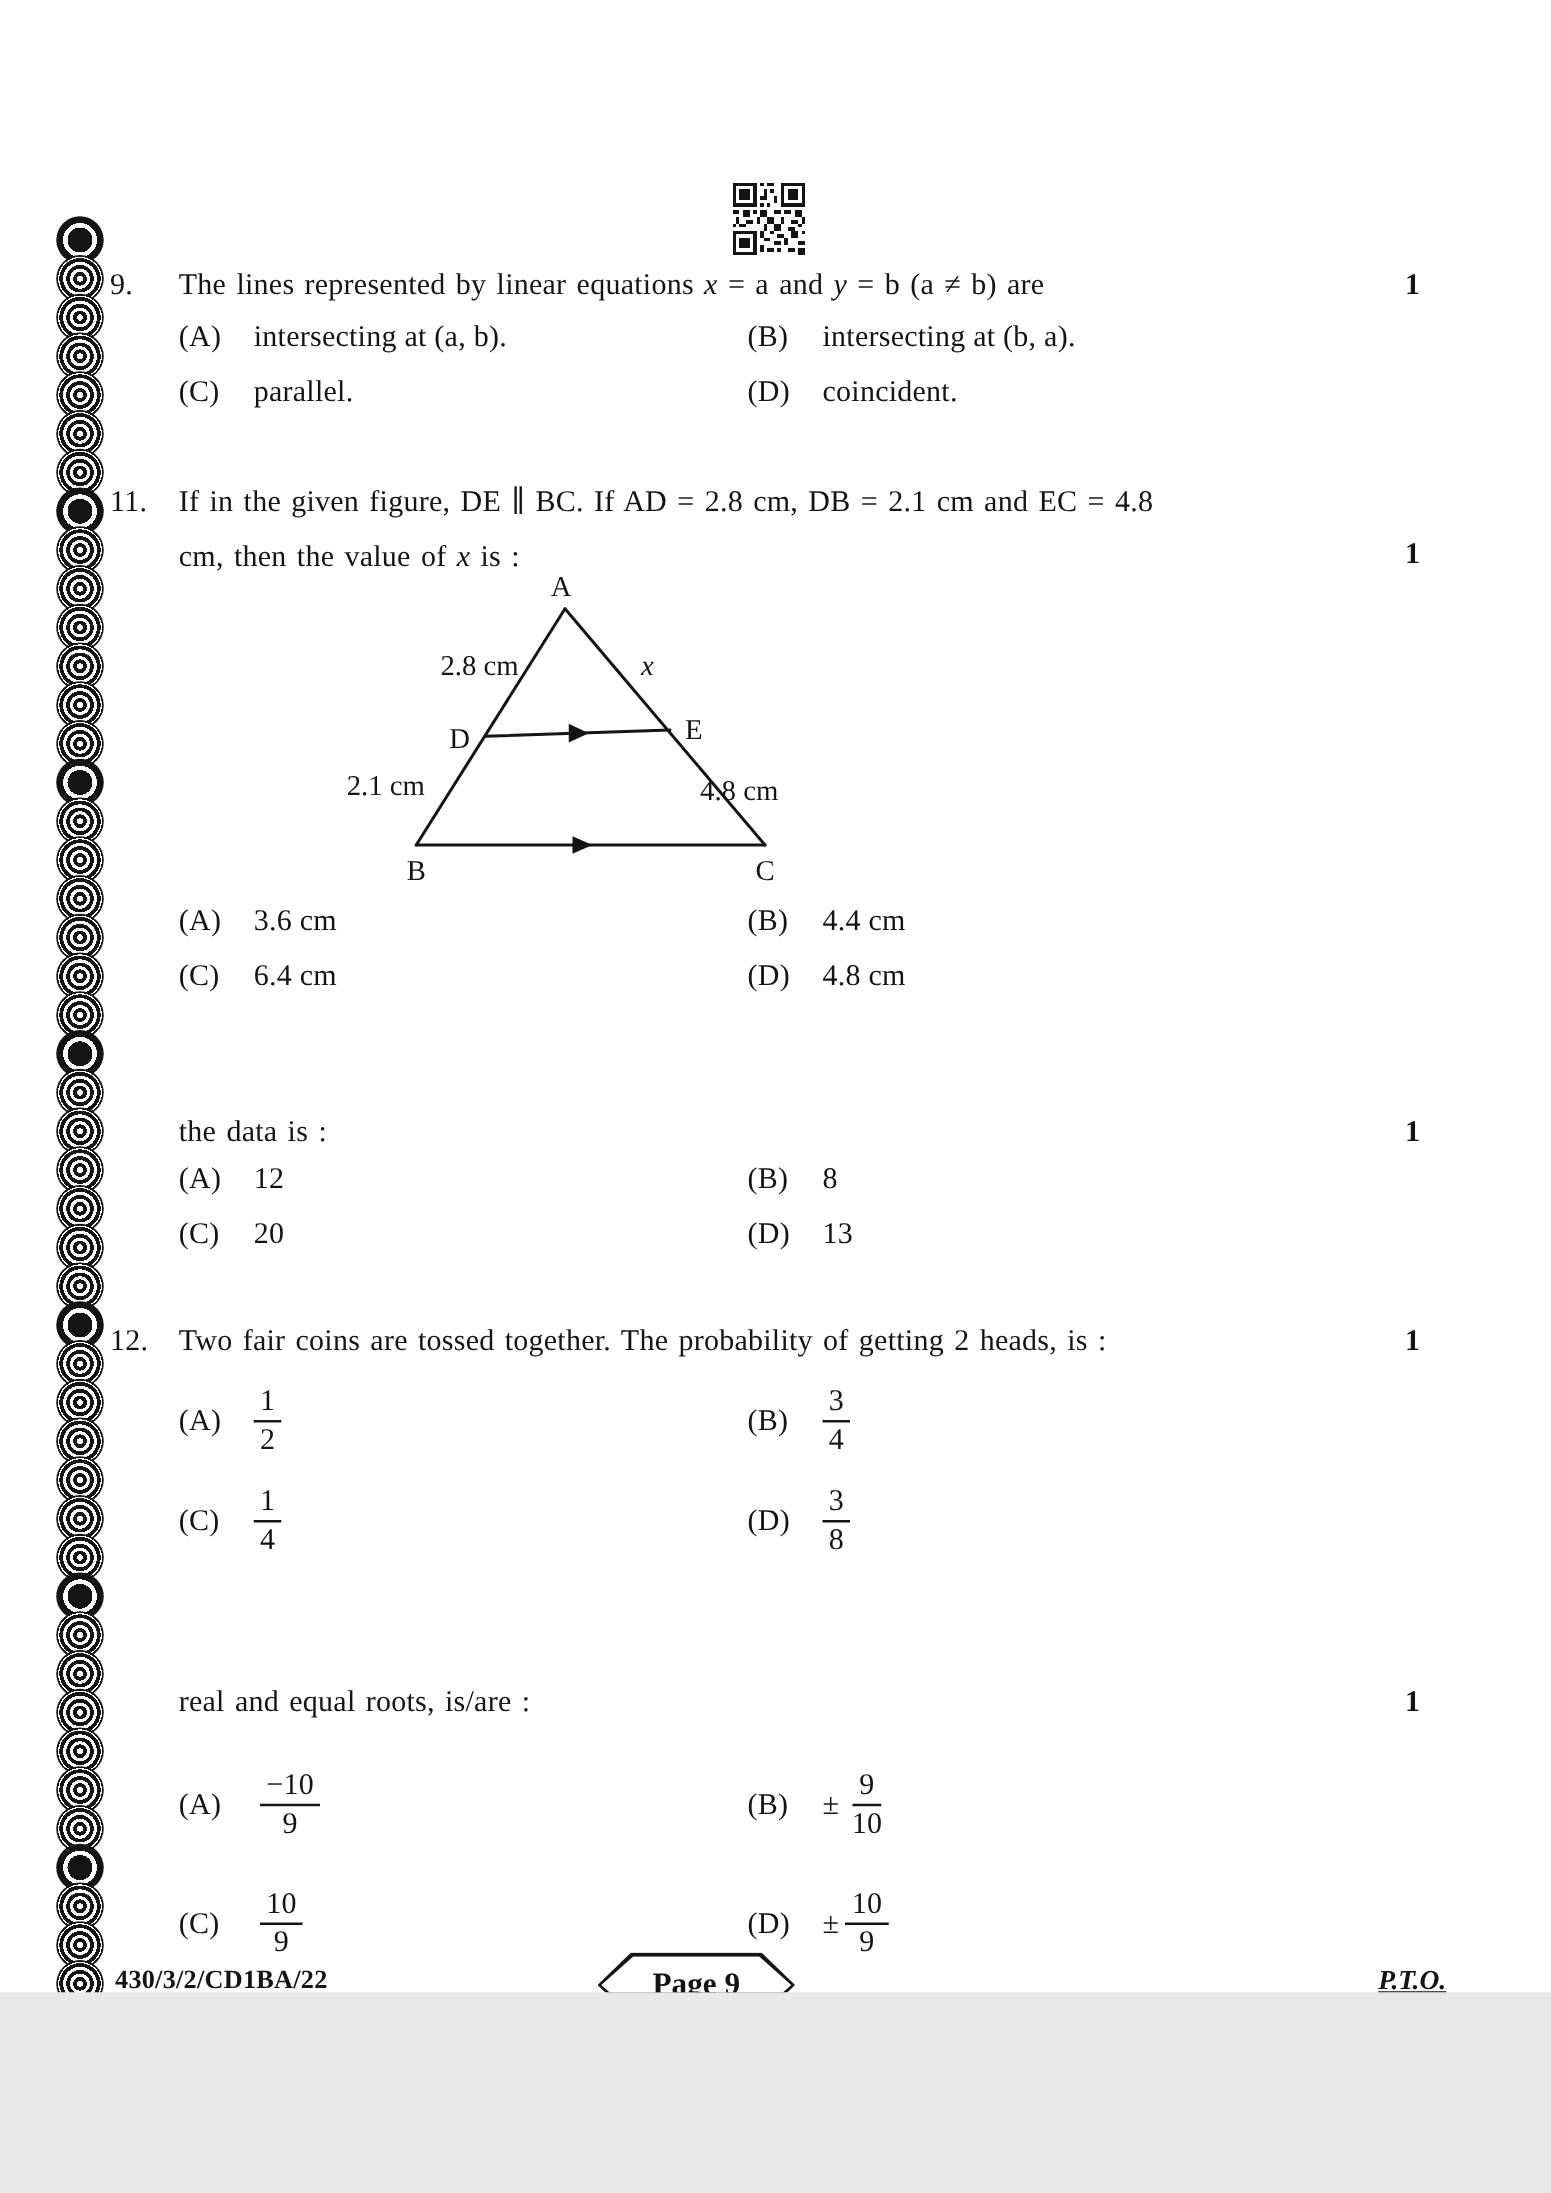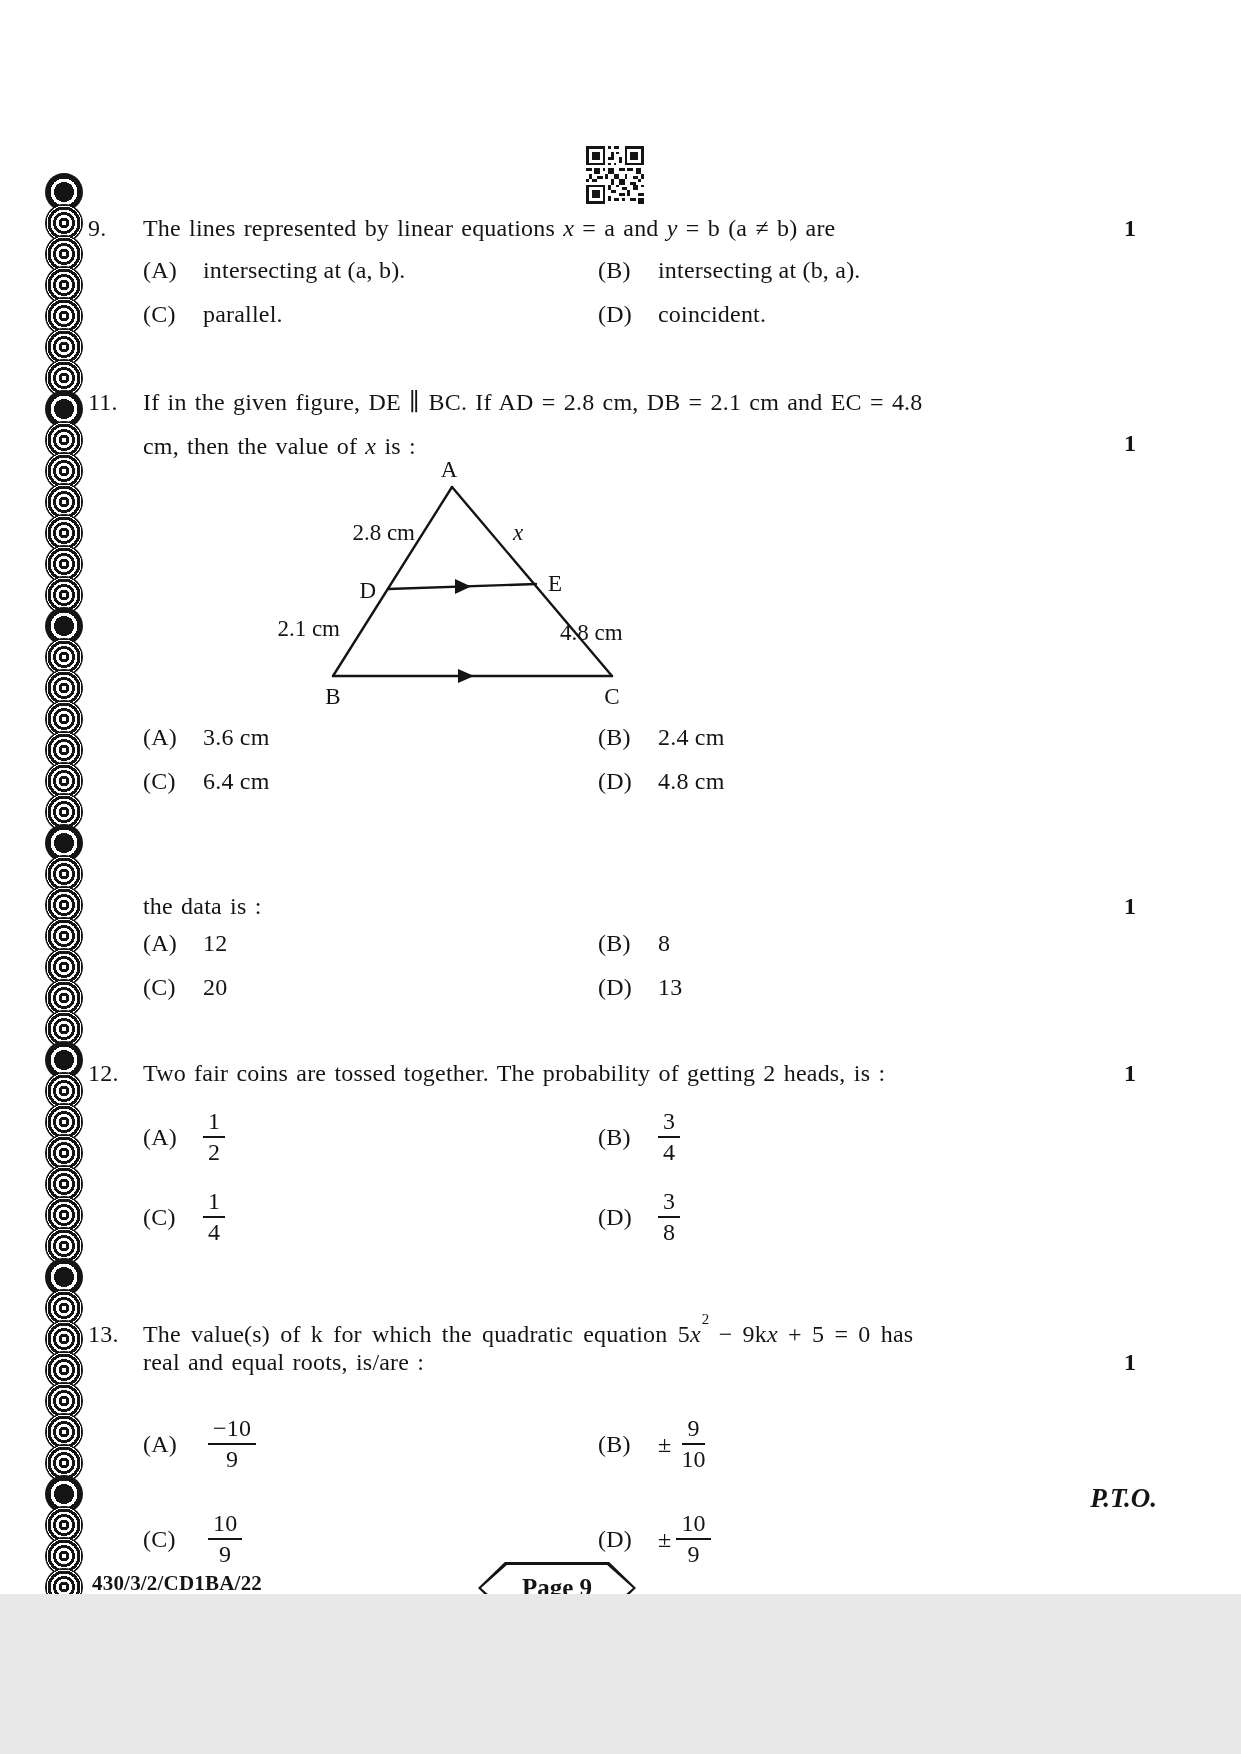--- a/index.html
+++ b/index.html
@@ -52,21 +52,21 @@
   .frac{display:inline-flex;flex-direction:column;align-items:center;line-height:27px;}
   .frac .num{display:block;padding:0 5px 1px;border-bottom:2px solid #141414;text-align:center;}
   .frac .den{display:block;padding:1px 5px 0;text-align:center;}
   .pm{margin-right:5px;}
 
   .fig{position:absolute;left:230px;top:450px;}
   .fig text{font-size:23px;fill:#141414;}
   .fig .it{font-style:italic;}
 
   .footer-code{position:absolute;left:92px;top:1571px;font-size:21px;font-weight:bold;letter-spacing:0.2px;}
-  .pto{position:absolute;right:84px;top:1483px;font-size:27px;font-weight:bold;font-style:italic;}
+  .pto{position:absolute;right:84px;top:1571px;font-size:22px;font-weight:bold;font-style:italic;text-decoration:underline;}
   .hex{position:absolute;left:478px;top:1562px;width:158px;height:52px;
     clip-path:polygon(0% 50%,17% 0%,83% 0%,100% 50%,83% 100%,17% 100%);
     background:#141414;}
   .hex-inner{position:absolute;left:3px;top:3px;right:3px;bottom:3px;
     clip-path:polygon(0% 50%,17% 0%,83% 0%,100% 50%,83% 100%,17% 100%);
     background:#fff;display:flex;align-items:center;justify-content:center;
     font-size:25px;font-weight:bold;text-align:right;}
 </style>
 </head>
 <body>
@@ -228,21 +228,21 @@
     <text x="330" y="190" text-anchor="start">4.8 cm</text>
   </svg>
 
   <div class="optrow" style="top:722px">
     <div class="opt opt-left">
         <span class="olbl">(A)</span>
         <span>3.6 cm</span>
       </div>
     <div class="opt">
         <span class="olbl">(B)</span>
-        <span>2.4 cm</span>
+        <span>4.4 cm</span>
       </div>
   </div>
   <div class="optrow" style="top:766px">
     <div class="opt opt-left">
         <span class="olbl">(C)</span>
         <span>6.4 cm</span>
       </div>
     <div class="opt">
         <span class="olbl">(D)</span>
         <span>4.8 cm</span>
@@ -300,21 +300,20 @@
       </div>
     <div class="opt">
         <span class="olbl">(D)</span>
         <span class="frac">
           <span class="num">3</span>
           <span class="den">8</span>
         </span>
       </div>
   </div>
 
-  <div class="line" style="top:1313px;word-spacing:4px"><span class="qnum">13.</span><span>The value(s) of k for which the quadratic equation 5</span><span class="mvar">x</span><sup class="sup">2</sup><span> − 9k</span><span class="mvar">x</span><span> + 5 = 0 has</span></div>
   <div class="line" style="top:1347px;left:143px">real and equal roots, is/are :</div>
   <div class="mark" style="top:1347px">1</div>
   <div class="fracrow" style="top:1415px">
     <div class="opt opt-left">
         <span class="olbl">(A)</span>
         <span class="pm"></span>
         <span class="frac">
           <span class="num">−10</span>
           <span class="den">9</span>
         </span>

